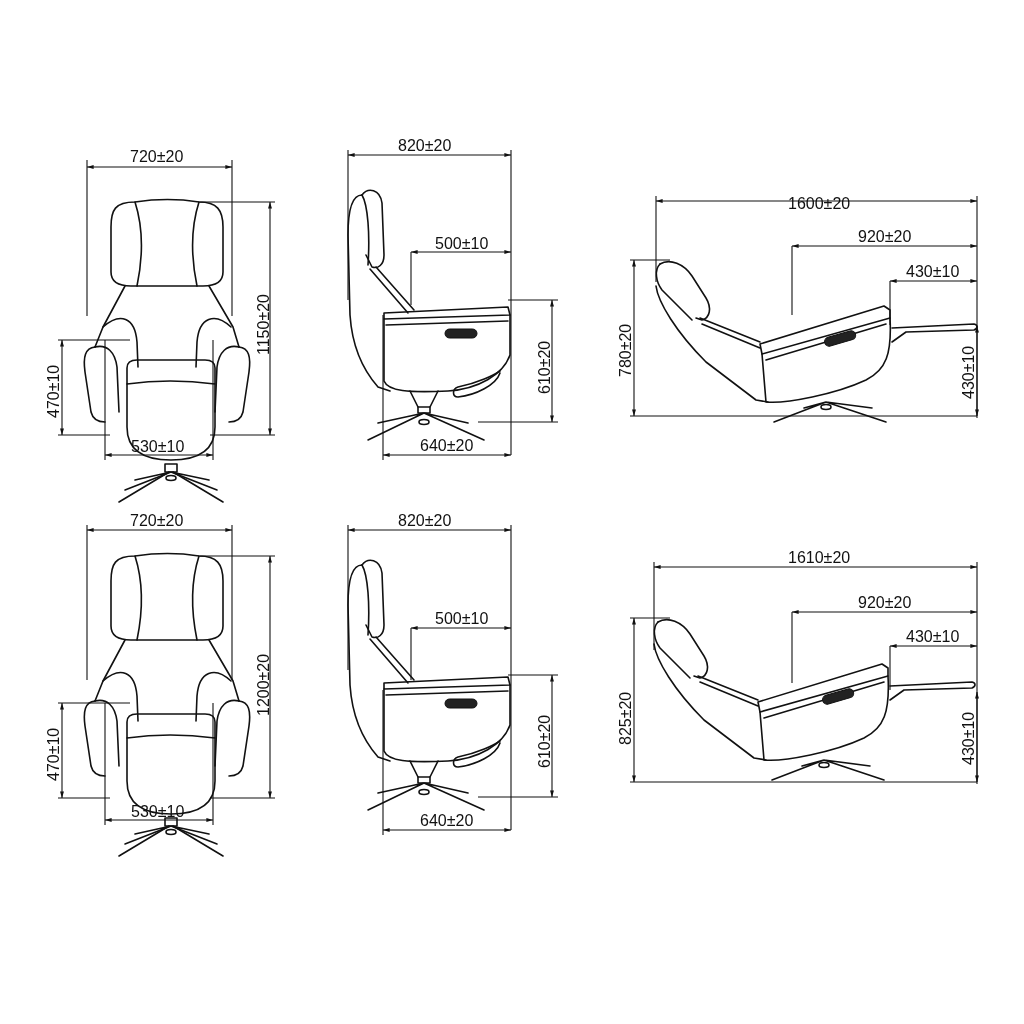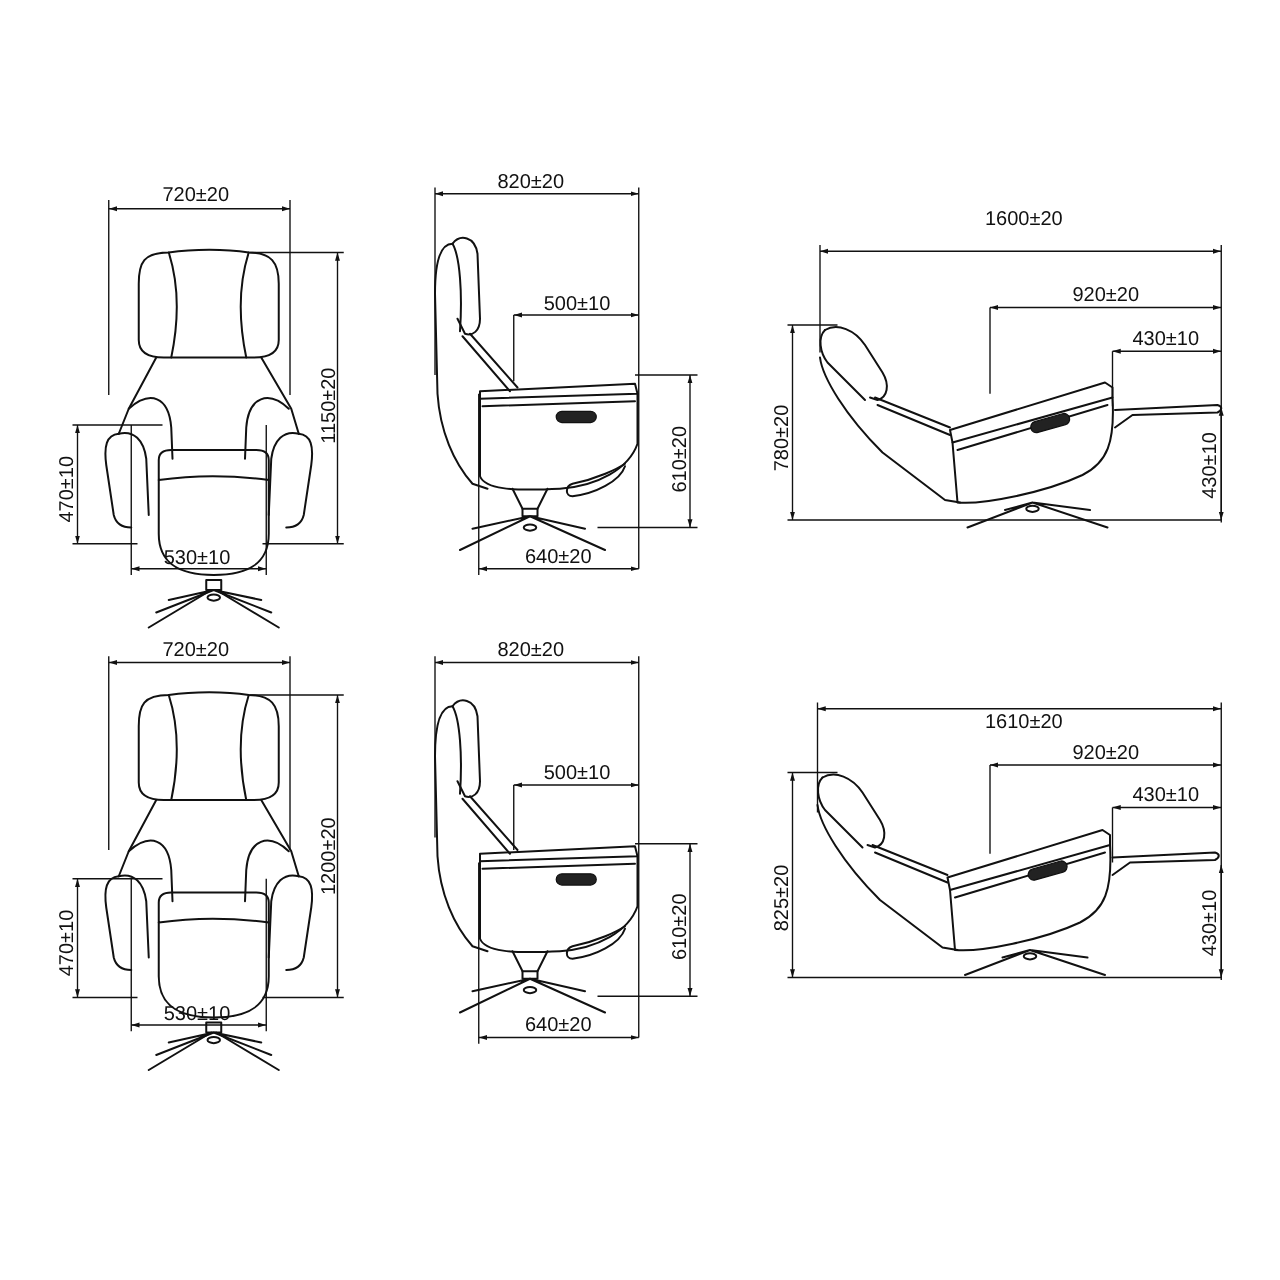--- a/index.html
+++ b/index.html
@@ -193,33 +193,33 @@
 <span class="lbl" style="left:130px;top:149px;">720±20</span>
 <span class="vlbl" style="left:256px;top:355px;">1150±20</span>
 <span class="vlbl" style="left:46px;top:418px;">470±10</span>
 <span class="lbl" style="left:131px;top:439px;">530±10</span>
 
 <span class="lbl" style="left:398px;top:138px;">820±20</span>
 <span class="lbl" style="left:435px;top:236px;">500±10</span>
 <span class="vlbl" style="left:537px;top:394px;">610±20</span>
 <span class="lbl" style="left:420px;top:438px;">640±20</span>
 
-<span class="lbl" style="left:788px;top:168px;">1600±20</span>
+<span class="lbl" style="left:788px;top:196px;">1600±20</span>
 <span class="lbl" style="left:858px;top:229px;">920±20</span>
 <span class="lbl" style="left:906px;top:264px;">430±10</span>
 <span class="vlbl" style="left:618px;top:377px;">780±20</span>
 <span class="vlbl" style="left:961px;top:399px;">430±10</span>
 
 <span class="lbl" style="left:130px;top:513px;">720±20</span>
 <span class="vlbl" style="left:256px;top:716px;">1200±20</span>
 <span class="vlbl" style="left:46px;top:781px;">470±10</span>
 <span class="lbl" style="left:131px;top:804px;">530±10</span>
 
 <span class="lbl" style="left:398px;top:513px;">820±20</span>
 <span class="lbl" style="left:435px;top:611px;">500±10</span>
 <span class="vlbl" style="left:537px;top:768px;">610±20</span>
 <span class="lbl" style="left:420px;top:813px;">640±20</span>
 
-<span class="lbl" style="left:788px;top:550px;margin-top:20px;">1610±20</span>
+<span class="lbl" style="left:788px;top:550px;">1610±20</span>
 <span class="lbl" style="left:858px;top:595px;">920±20</span>
 <span class="lbl" style="left:906px;top:629px;">430±10</span>
 <span class="vlbl" style="left:618px;top:745px;">825±20</span>
 <span class="vlbl" style="left:961px;top:765px;">430±10</span>
 
 </body></html>

